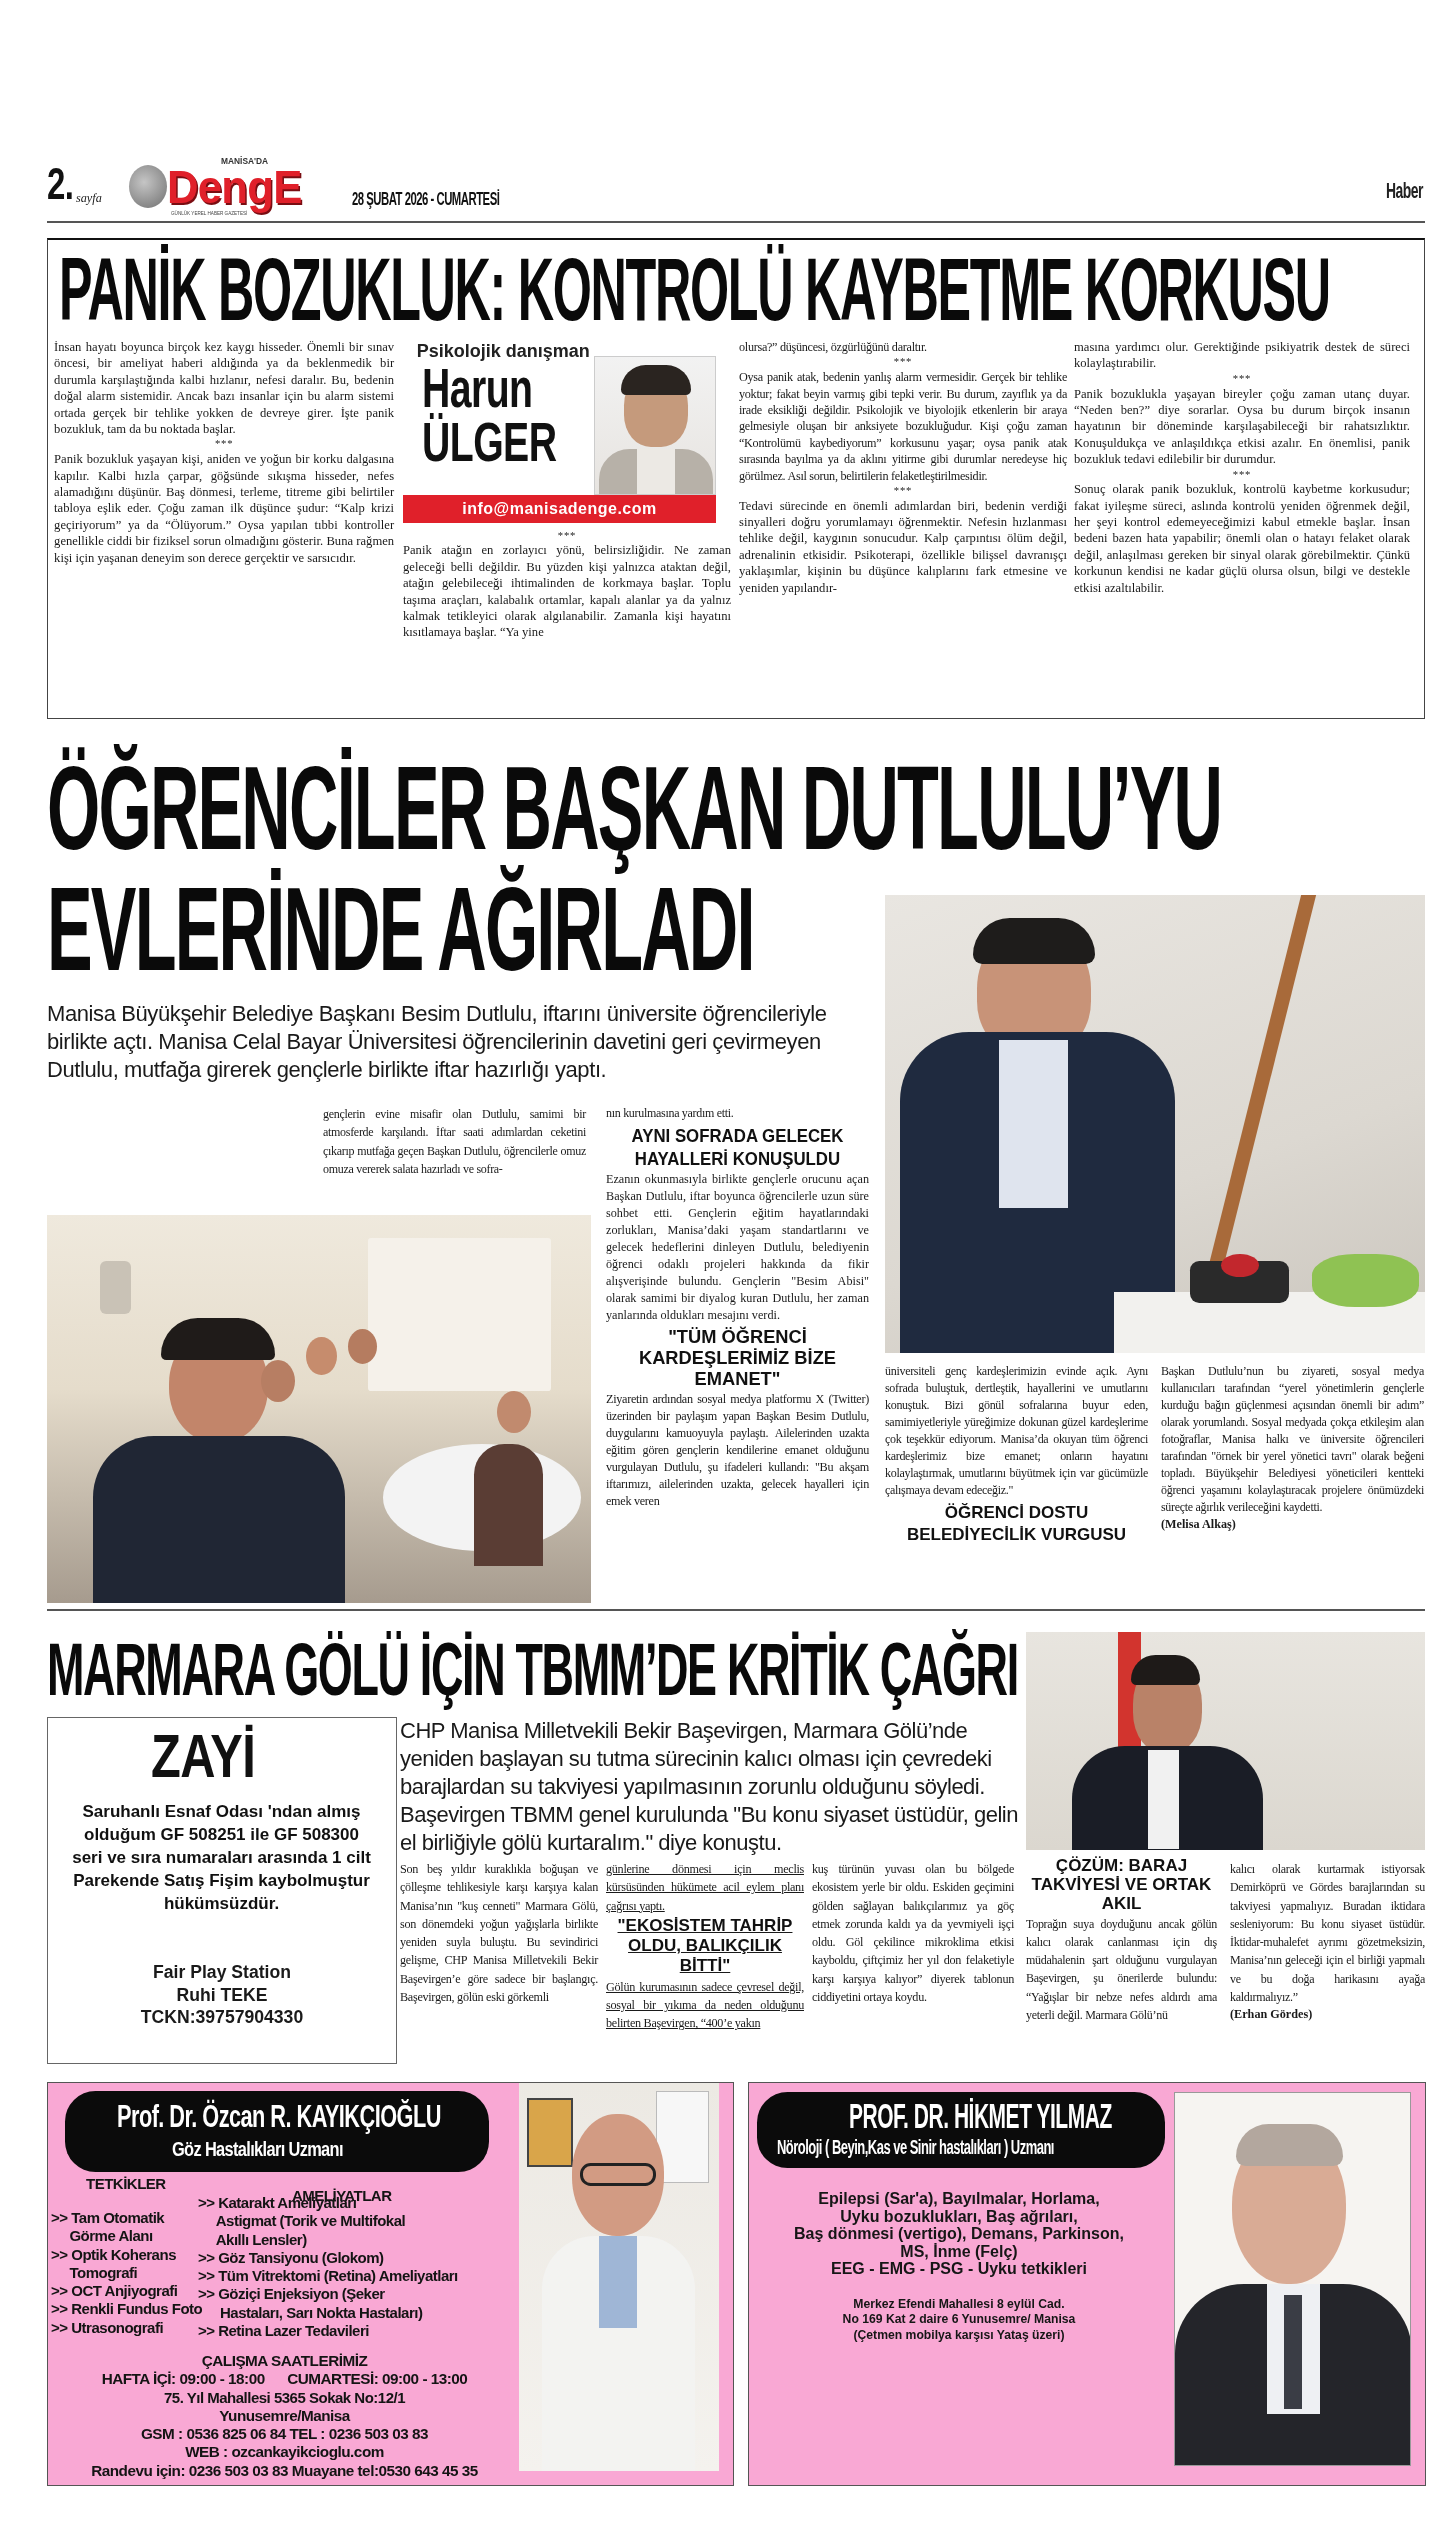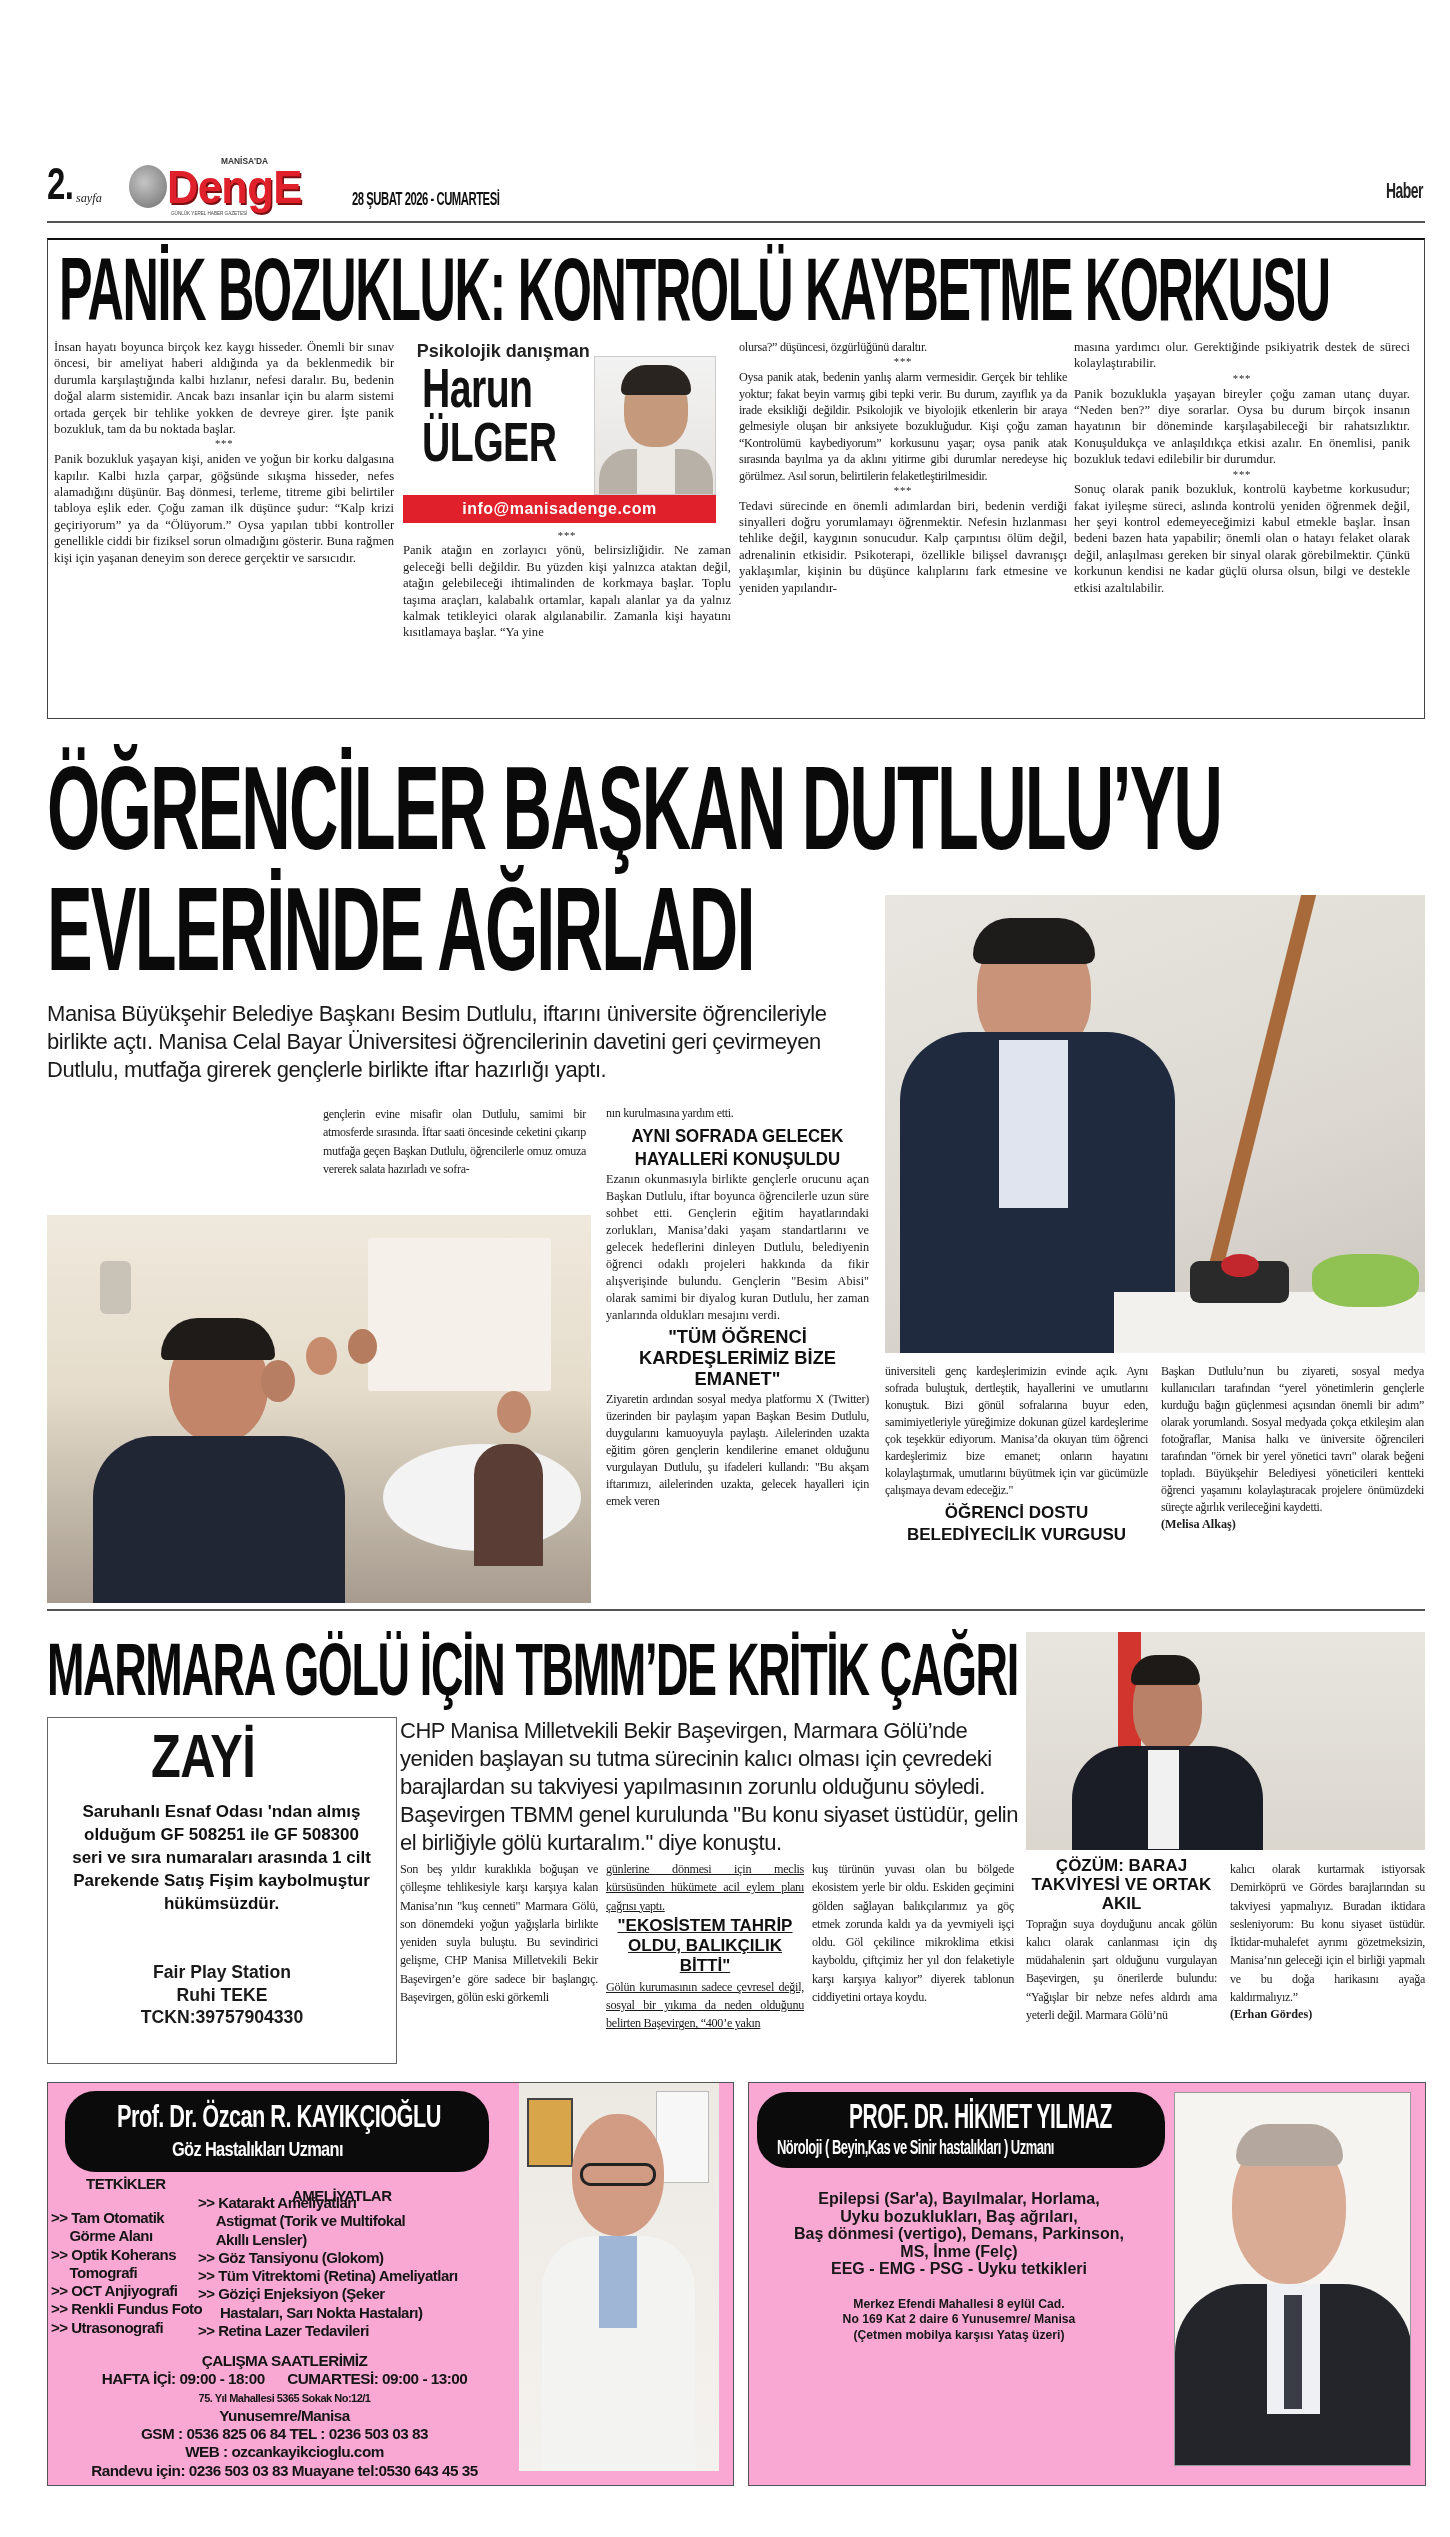--- a/index.html
+++ b/index.html
@@ -90,21 +90,21 @@
     <div class="abs" style="left:15.3px; top:137px; width:275px; height:321px; border-radius:69px 69px 0 0; background:#1f2a3f;"></div>
     <div class="abs" style="left:114px; top:145px; width:69px; height:168px; background:#dfe4ee;"></div>
     <div class="abs" style="left:229px; top:397px; width:311px; height:61px; background:#f2f1ee;"></div>
     <div class="abs" style="left:305px; top:366px; width:99px; height:42px; border-radius:9.2px; background:#2a2a2a;"></div>
     <div class="abs" style="left:427px; top:359px; width:107px; height:53px; border-radius:40%; background:#8fc253;"></div>
     <div class="abs" style="left:336px; top:359px; width:38px; height:23px; border-radius:50%; background:#c2272d;"></div>
   </div>
 
   <div class="abs sans" style="left:0; top:267px; width:820px; font-size:22px; line-height:28px; color:#1a1a1a; letter-spacing:-0.4px;">Manisa Büyükşehir Belediye Başkanı Besim Dutlulu, iftarını üniversite öğrencileriyle birlikte açtı. Manisa Celal Bayar Üniversitesi öğrencilerinin davetini geri çevirmeyen Dutlulu, mutfağa girerek gençlerle birlikte iftar hazırlığı yaptı.</div>
 
-  <div class="abs body-text narrow" style="left:276px; top:372px; width:263px; font-size:12px; line-height:18.3px;">gençlerin evine misafir olan Dutlulu, samimi bir atmosferde sırasında. İftar saati öncesinde ceketini çıkarıp mutfağa geçen Başkan Dutlulu, öğrencilerle omuz omuza vererek salata hazırladı ve sofra-</div>
+  <div class="abs body-text narrow" style="left:276px; top:372px; width:263px; font-size:12px; line-height:18.3px;">gençlerin evine misafir olan Dutlulu, samimi bir atmosferde karşılandı. İftar saati adımlardan ceketini çıkarıp mutfağa geçen Başkan Dutlulu, öğrencilerle omuz omuza vererek salata hazırladı ve sofra-</div>
 
   <div class="abs photo" style="left:0; top:482px; width:544px; height:388px; background:linear-gradient(180deg,#efe9dd 0%,#e5dccb 45%,#a69b8e 100%);">
     <div class="abs" style="left:321px; top:23px; width:183px; height:153px; background:#f5f1ea; border-radius:3.1px;"></div>
     <div class="abs" style="left:336px; top:229px; width:198px; height:107px; border-radius:50%; background:#f3f3f3;"></div>
     <div class="abs" style="left:53px; top:46px; width:30.5px; height:53px; border-radius:6.1px; background:#c9c2b6;"></div>
     <div class="abs" style="left:122px; top:114px; width:99px; height:114px; border-radius:48%; background:#c2856a;"></div>
     <div class="abs" style="left:114px; top:103px; width:114px; height:42px; border-radius:53px 53px 7.6px 7.6px; background:#1f1b19;"></div>
     <div class="abs" style="left:46px; top:221px; width:252px; height:168px; border-radius:61px 61px 0 0; background:#202634;"></div>
     <div class="abs" style="left:214px; top:145px; width:34px; height:42px; border-radius:50%; background:#b77e63;"></div>
     <div class="abs" style="left:259px; top:122px; width:30.5px; height:38px; border-radius:50%; background:#c68c6d;"></div>
@@ -193,21 +193,21 @@
     <div class="list-line" style="white-space:pre;">     Akıllı Lensler)</div>
     <div class="list-line" style="white-space:pre;">&gt;&gt; Göz Tansiyonu (Glokom)</div>
     <div class="list-line" style="white-space:pre;">&gt;&gt; Tüm Vitrektomi (Retina) Ameliyatları</div>
     <div class="list-line" style="white-space:pre;">&gt;&gt; Göziçi Enjeksiyon (Şeker</div>
     <div class="list-line" style="white-space:pre;">      Hastaları, Sarı Nokta Hastaları)</div>
     <div class="list-line" style="white-space:pre;">&gt;&gt; Retina Lazer Tedavileri</div>
   </div>
   <div class="abs" style="left:0; top:269px; width:473px; text-align:center;">
     <div class="list-line" style="font-size:15.3px; line-height:18.3px;">ÇALIŞMA SAATLERİMİZ</div>
     <div class="list-line" style="font-size:15.3px; line-height:18.3px; white-space:pre;">HAFTA İÇİ: 09:00 - 18:00      CUMARTESİ: 09:00 - 13:00</div>
-    <div class="list-line" style="font-size:11px; line-height:18.3px;">75. Yıl Mahallesi 5365 Sokak No:12/1</div>
+    <div class="list-line" style="font-size:15px; line-height:18.3px;">75. Yıl Mahallesi 5365 Sokak No:12/1</div>
     <div class="list-line" style="font-size:15.3px; line-height:18.3px;">Yunusemre/Manisa</div>
     <div class="list-line" style="font-size:15.3px; line-height:18.3px;">GSM : 0536 825 06 84 TEL : 0236 503 03 83</div>
     <div class="list-line" style="font-size:15.3px; line-height:18.3px;">WEB : ozcankayikcioglu.com</div>
     <div class="list-line" style="font-size:15.3px; line-height:18.3px;">Randevu için: 0236 503 03 83 Muayane tel:0530 643 45 35</div>
   </div>
   <div class="abs photo" style="left:471px; top:0; width:200px; height:388px; background:linear-gradient(180deg,#ece9e3 0%,#f4f2ee 100%);">
     <div class="abs" style="left:7.6px; top:15.3px; width:46px; height:69px; background:#d9a54a; border:2.3px solid #444;"></div>
     <div class="abs" style="left:137px; top:7.6px; width:53px; height:92px; background:#f7f7f7; border:1.5px solid #bbb;"></div>
     <div class="abs" style="left:53px; top:30.5px; width:92px; height:122px; border-radius:48%; background:#d29b83;"></div>
     <div class="abs" style="left:61px; top:80px; width:76px; height:23px; border:3.1px solid #222; border-radius:10.7px;"></div>

